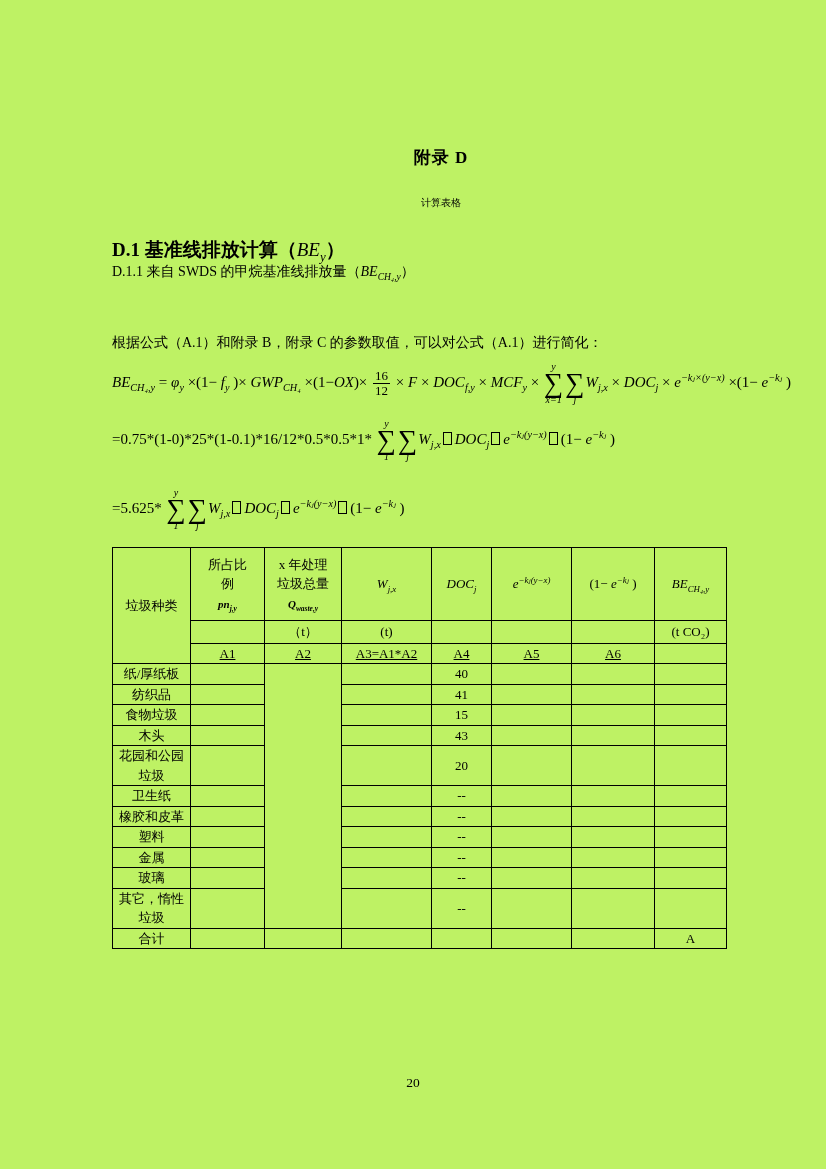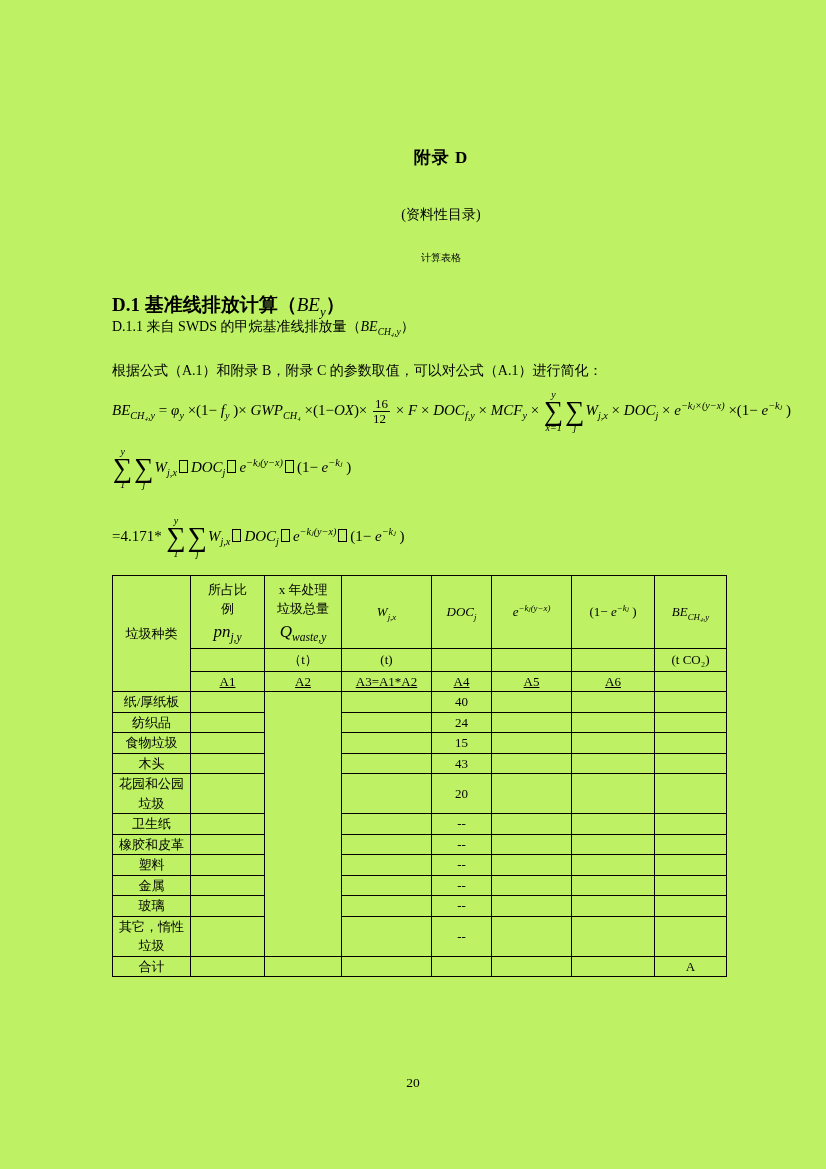--- a/index.html
+++ b/index.html
@@ -8,85 +8,84 @@
     font-family:"Liberation Serif","DejaVu Serif",serif;
     box-sizing:border-box;padding:146px 56px 0 112px;
     position:relative;overflow:hidden;margin:0 auto;
   }
   .center{text-align:center;}
   .doc-title{font-size:17px;font-weight:bold;letter-spacing:1px;}
   .subtitle{font-size:14px;margin-top:37px;}
   .subtitle2{font-size:10px;margin-top:27px;}
   .heading-d1{font-size:19px;font-weight:bold;margin-top:27px;white-space:nowrap;}
   .heading-d11{font-size:14px;font-weight:normal;white-space:nowrap;}
-  .intro{font-size:14px;margin-top:26px;}
+  .intro{font-size:14px;margin-top:53px;}
   .formula{font-size:15px;margin-top:10px;white-space:nowrap;font-style:normal;}
   .formula.f2{margin-top:14px;}
   .formula.f3{margin-top:26px;}
   .mt{font-style:normal;}
   .mi{font-style:italic;font-weight:normal;font-family:"Liberation Serif","DejaVu Serif",serif;}
   sub{font-size:68%;line-height:0;}
   sup{font-size:68%;line-height:0;font-style:italic;}
-  .frac{display:inline-block;vertical-align:middle;line-height:1.05;font-style:normal;margin:0 2px;font-size:13px;}
+  .frac{display:inline-block;vertical-align:middle;text-align:center;line-height:1.05;font-style:normal;margin:0 2px;font-size:13px;}
   .frac .n{display:block;border-bottom:1px solid #000;padding:0 2px;}
   .frac .d{display:block;}
   .sum{display:inline-flex;flex-direction:column;align-items:center;justify-content:center;vertical-align:middle;margin:0 1px;line-height:1;}
   .sum .lim{font-size:10px;font-style:italic;min-height:10px;line-height:1;}
   .sum .sg{font-size:27px;line-height:0.85;font-style:normal;}
   .tofu{display:inline-block;width:7px;height:11px;border:1px solid #000;margin:0 3px 0 2px;vertical-align:-1px;}
   
   table.wt{border-collapse:collapse;table-layout:fixed;width:614px;margin-top:16px;}
   table.wt th,table.wt td{border:1px solid #000;text-align:center;vertical-align:middle;
     font-weight:normal;font-size:13px;padding:0 2px;line-height:1.5;overflow:hidden;}
   .th-waste{vertical-align:middle;font-size:13.5px;}
   .th-c2,.th-c3{vertical-align:top;padding-top:3px;font-size:13.5px;}
-  .th-c2 .mi,.th-c3 .mi{font-size:17px;}
+  .th-c2 .mi,.th-c3 .mi{font-size:11px;font-weight:bold;}
   .th-math{vertical-align:top;padding-top:5px;font-size:15.5px;}
   .th-mid{vertical-align:middle;}
   .th-small{font-size:11px;padding-top:8px;}
   tr.r-units th{height:22px;font-size:13px;}
   tr.r-ids th{height:19px;text-decoration:underline;}
   tr.r-h1 th{height:72px;}
   table.wt tbody td{height:19px;}
   td.bold{font-weight:bold;}
   .page-num{position:absolute;left:0;right:0;bottom:78px;text-align:center;font-size:13.5px;}
 </style>
 </head>
 <body>
 
 <div class="page">
 
   <div class="center doc-title">附录 D</div>
-  <div class="center subtitle">(资料性目录)</div>
   <div class="center subtitle2">计算表格</div>
 
   <div class="heading-d1"><span class="mt">D.1 基准线排放计算（</span><span class="mi">BE<sub>y</sub></span><span class="mt">）</span></div>
   <div class="heading-d11"><span class="mt">D.1.1 来自 SWDS 的甲烷基准线排放量（</span><span class="mi">BE<sub>CH₄,y</sub></span><span class="mt">）</span></div>
 
   <div class="intro">根据公式（A.1）和附录 B，附录 C 的参数取值，可以对公式（A.1）进行简化：</div>
 
   <div class="formula f1"><span class="mi">BE<sub>CH₄,y</sub></span><span class="mt"> = </span><span class="mi">φ<sub>y</sub></span><span class="mt"> ×(1− </span><span class="mi">f<sub>y</sub></span><span class="mt"> )× </span><span class="mi">GWP<sub>CH₄</sub></span><span class="mt"> ×(1−</span><span class="mi">OX</span><span class="mt">)× </span><span class="frac"><span class="n">16</span><span class="d">12</span></span><span class="mt"> × </span><span class="mi">F</span><span class="mt"> × </span><span class="mi">DOC<sub>f,y</sub></span><span class="mt"> × </span><span class="mi">MCF<sub>y</sub></span><span class="mt"> × </span><span class="sum">
         <span class="lim">y</span>
         <span class="sg">∑</span>
         <span class="lim">x=1</span>
       </span><span class="sum">
         <span class="lim">&nbsp;</span>
         <span class="sg">∑</span>
         <span class="lim">j</span>
       </span><span class="mi">W<sub>j,x</sub></span><span class="mt"> × </span><span class="mi">DOC<sub>j</sub></span><span class="mt"> × </span><span class="mi">e<sup>−kⱼ×(y−x)</sup></span><span class="mt"> ×(1− </span><span class="mi">e<sup>−kⱼ</sup></span><span class="mt"> )</span></div>
-  <div class="formula f2"><span class="sum">
+  <div class="formula f2"><span class="mt">=0.75*(1-0)*25*(1-0.1)*16/12*0.5*0.5*1* </span><span class="sum">
         <span class="lim">y</span>
         <span class="sg">∑</span>
         <span class="lim">1</span>
       </span><span class="sum">
         <span class="lim">&nbsp;</span>
         <span class="sg">∑</span>
         <span class="lim">j</span>
       </span><span class="mi">W<sub>j,x</sub></span><span class="tofu"></span><span class="mi">DOC<sub>j</sub></span><span class="tofu"></span><span class="mi">e<sup>−kⱼ(y−x)</sup></span><span class="tofu"></span><span class="mt">(1− </span><span class="mi">e<sup>−kⱼ</sup></span><span class="mt"> )</span></div>
-  <div class="formula f3"><span class="mt">=4.171* </span><span class="sum">
+  <div class="formula f3"><span class="mt">=5.625* </span><span class="sum">
         <span class="lim">y</span>
         <span class="sg">∑</span>
         <span class="lim">1</span>
       </span><span class="sum">
         <span class="lim">&nbsp;</span>
         <span class="sg">∑</span>
         <span class="lim">j</span>
       </span><span class="mi">W<sub>j,x</sub></span><span class="tofu"></span><span class="mi">DOC<sub>j</sub></span><span class="tofu"></span><span class="mi">e<sup>−kⱼ(y−x)</sup></span><span class="tofu"></span><span class="mt">(1− </span><span class="mi">e<sup>−kⱼ</sup></span><span class="mt"> )</span></div>
 
   <table class="wt">
@@ -138,21 +137,21 @@
           <td></td>
           <td>40</td>
           <td></td>
           <td></td>
           <td></td>
         </tr>
         <tr>
           <td>纺织品</td>
           <td></td>
           <td></td>
-          <td>24</td>
+          <td>41</td>
           <td></td>
           <td></td>
           <td></td>
         </tr>
         <tr>
           <td>食物垃圾</td>
           <td></td>
           <td></td>
           <td>15</td>
           <td></td>

